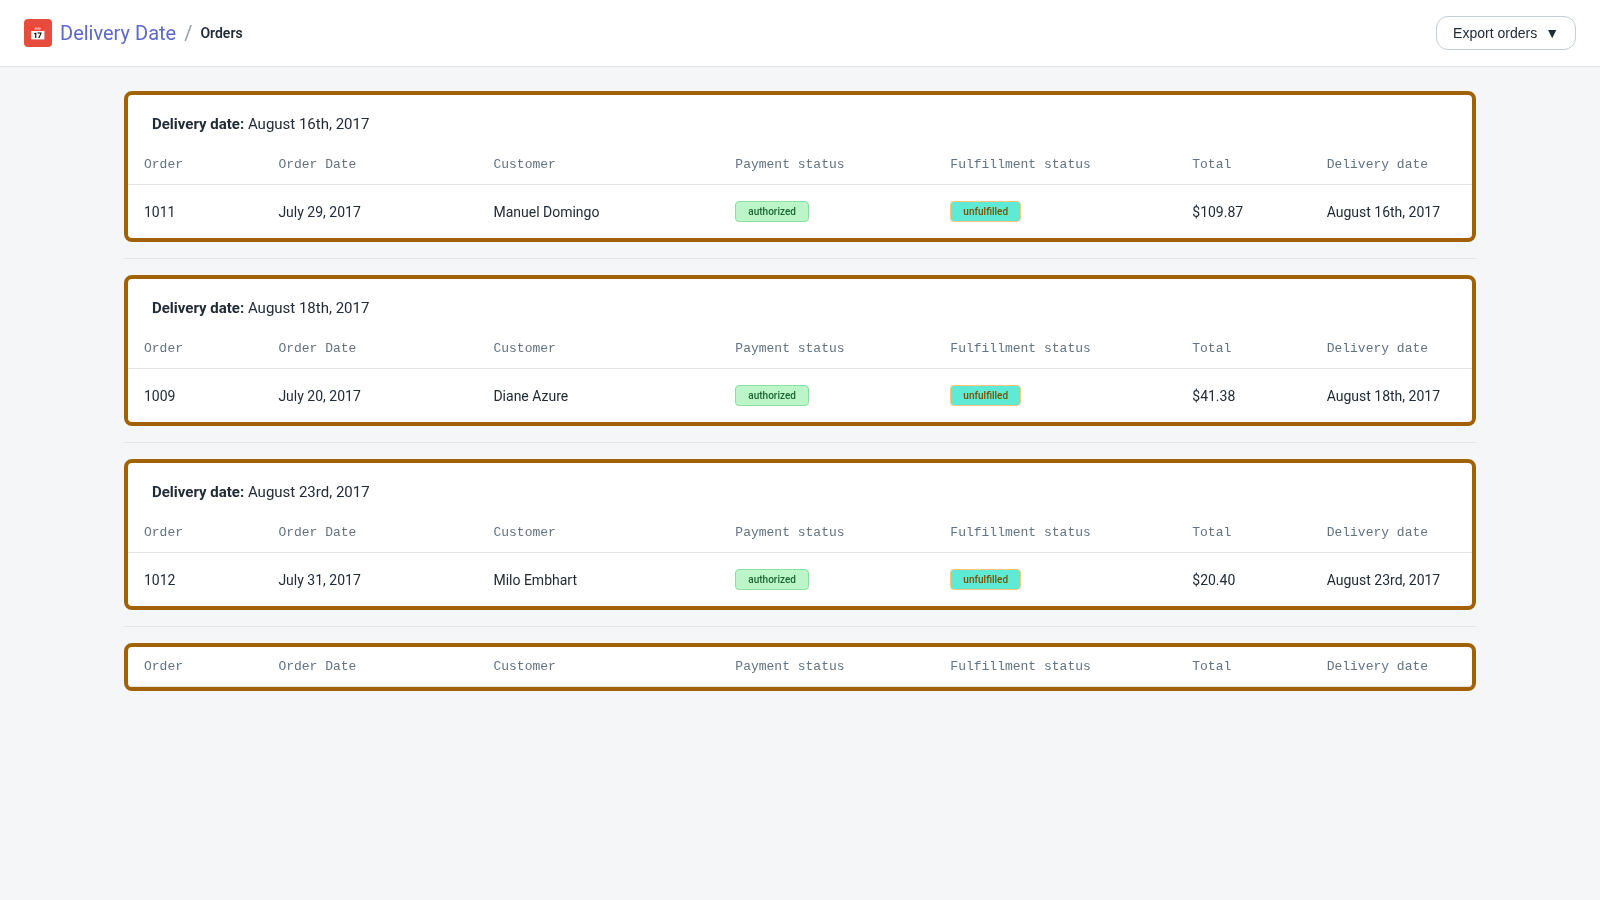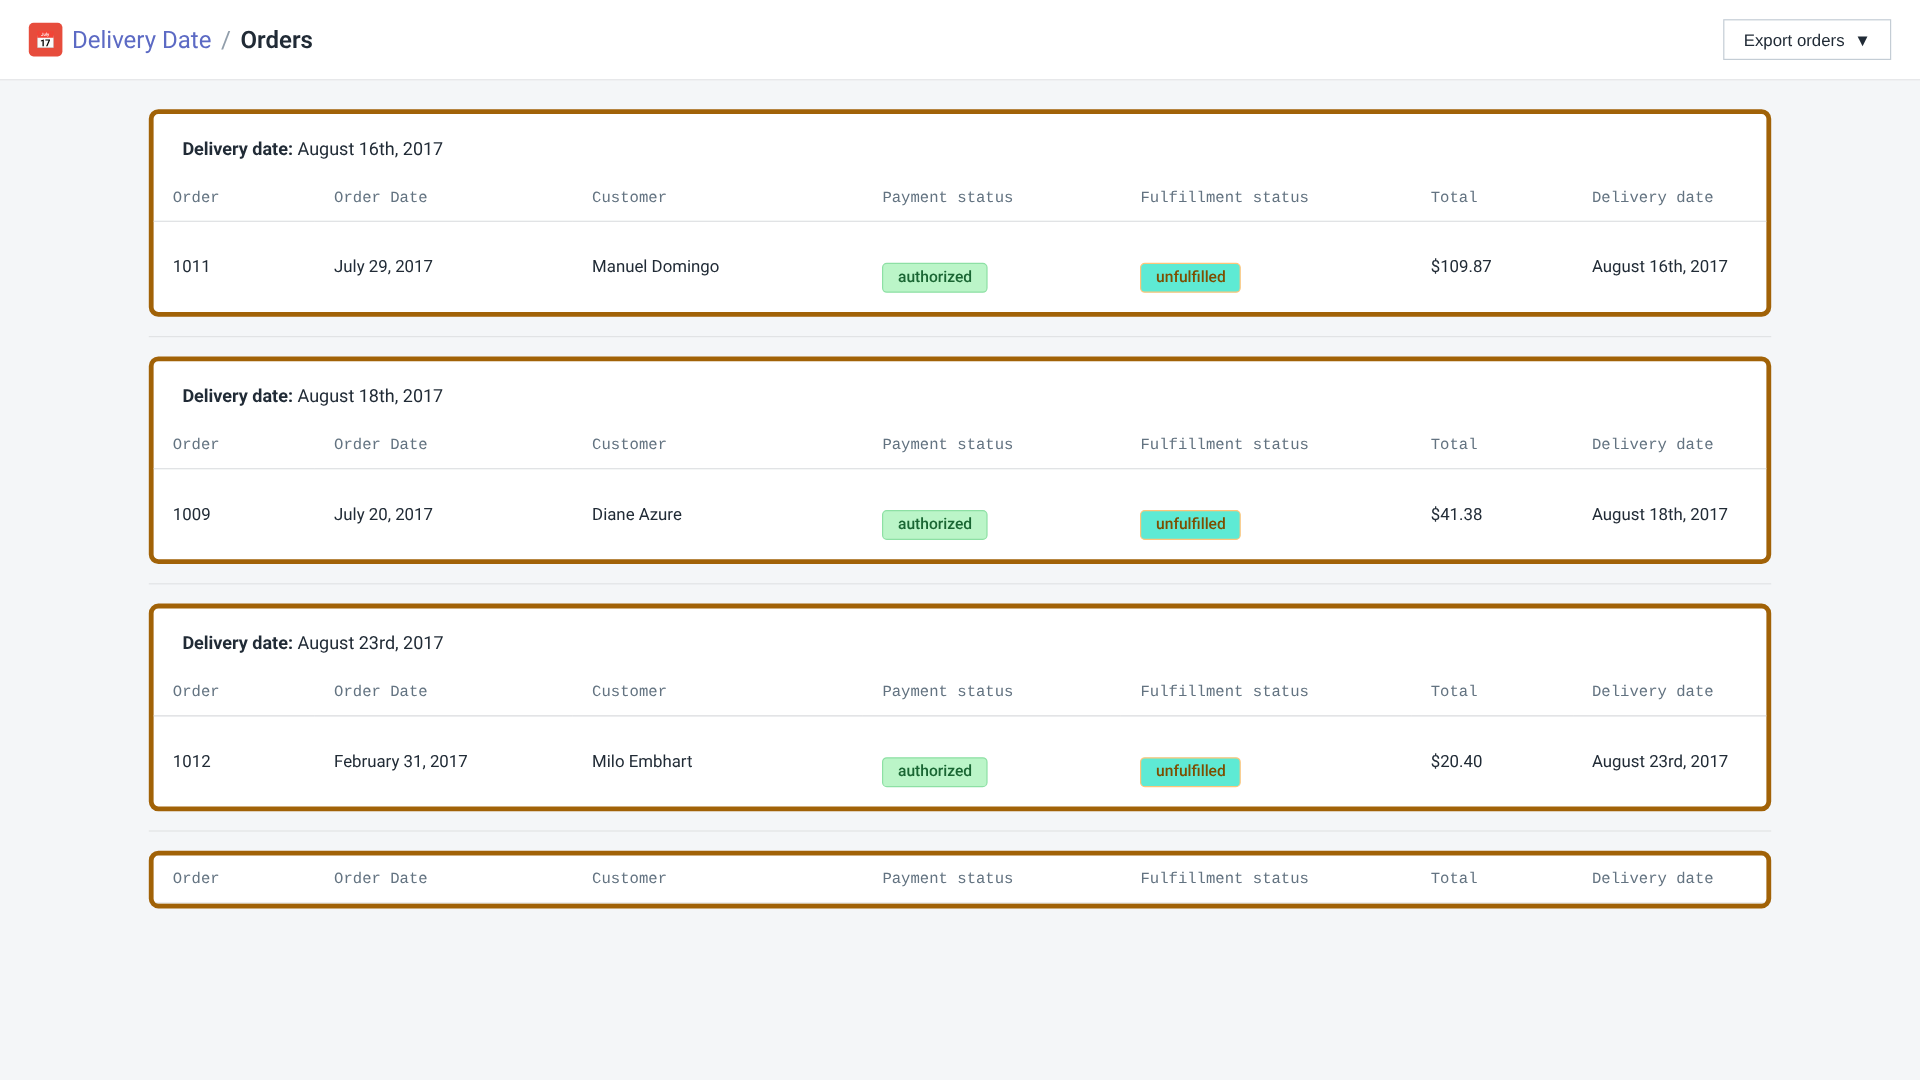--- a/index.html
+++ b/index.html
@@ -38,29 +38,29 @@
       color: #5c6ac4;
       font-size: 20px;
     }
     .breadcrumb-separator {
       color: #919eab;
       font-size: 20px;
     }
     .breadcrumb-current {
       color: #212b36;
       font-weight: 600;
-      font-size: 20px;
+      font-size: 14px;
     }
     .export-btn {
       display: flex;
       align-items: center;
       gap: 8px;
       padding: 8px 16px;
       border: 1px solid #c4cdd5;
-      border-radius: 0;
+      border-radius: 12px;
       background: #fff;
       cursor: pointer;
       font-size: 14px;
       color: #212b36;
       margin-left: 47px;
     }
     .main-content {
       padding: 24px;
       max-width: 1400px;
       margin: 0 auto;
@@ -107,23 +107,22 @@
       color: #212b36;
       font-size: 14px;
     }
     tbody tr:last-child td {
       border-bottom: none;
     }
     .badge {
       display: inline-block;
       padding: 4px 12px;
       border-radius: 4px;
-      font-size: 13px;
+      font-size: 10px;
       font-weight: 500;
-      margin-top: 18px;
     }
     .badge-authorized {
       background: #bbf5c8;
       color: #1a6633;
       border: 1px solid #8de0a4;
     }
     .badge-unfulfilled {
       background: #5eead4;
       color: #7d4e00;
       border: 1px solid #ffc57a;
@@ -245,21 +244,21 @@
           <th class="col-customer">Customer</th>
           <th class="col-payment">Payment status</th>
           <th class="col-fulfillment">Fulfillment status</th>
           <th class="col-total">Total</th>
           <th class="col-delivery">Delivery date</th>
         </tr>
       </thead>
       <tbody>
         <tr>
           <td>1012</td>
-          <td>February 31, 2017</td>
+          <td>July 31, 2017</td>
           <td>Milo Embhart</td>
           <td>
             <span class="badge badge-authorized">authorized</span>
           </td>
           <td>
             <span class="badge badge-unfulfilled">unfulfilled</span>
           </td>
           <td>$20.40</td>
           <td>August 23rd, 2017</td>
         </tr>

